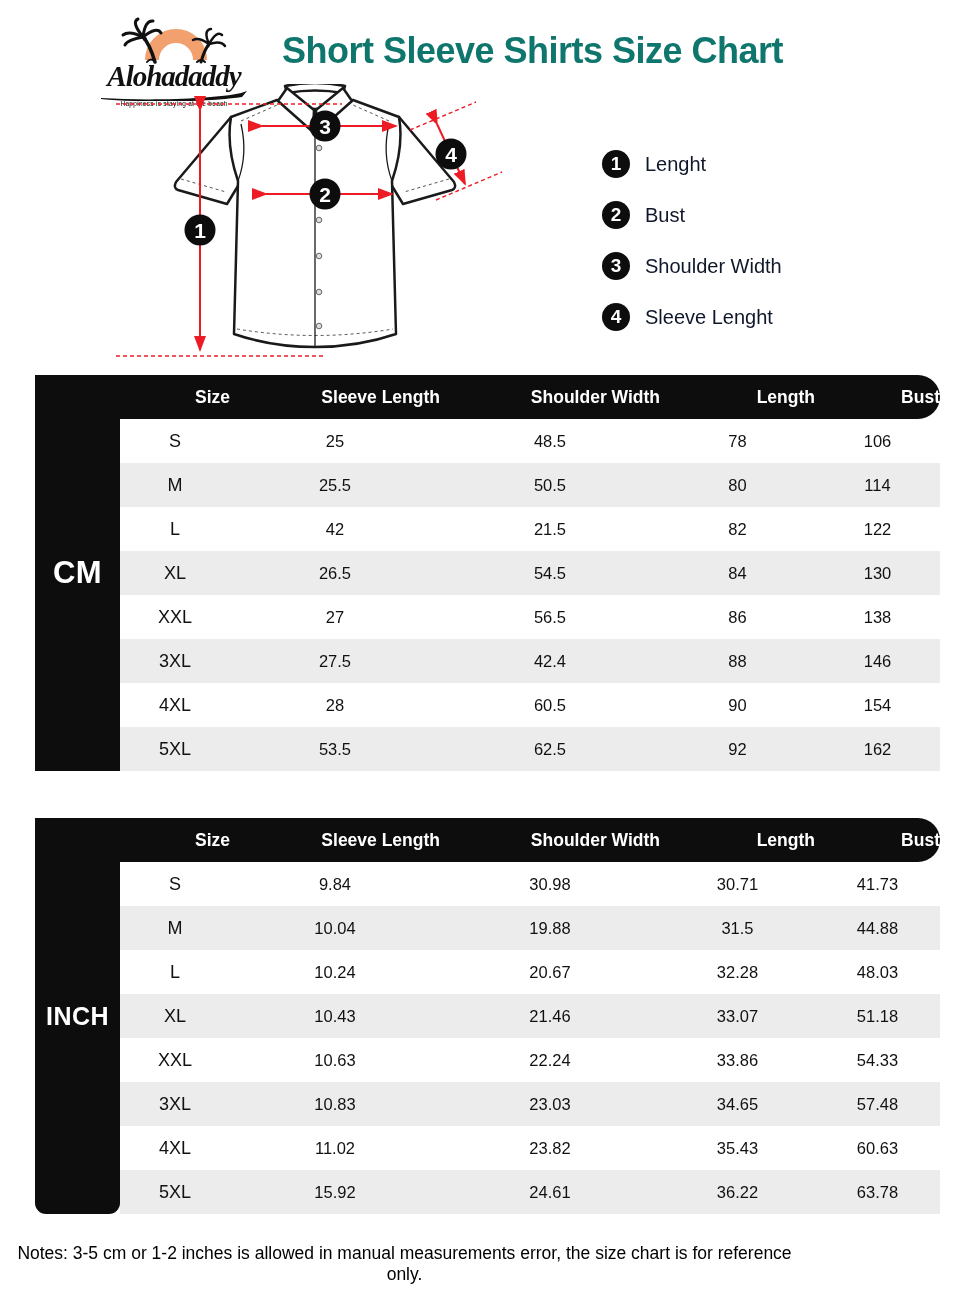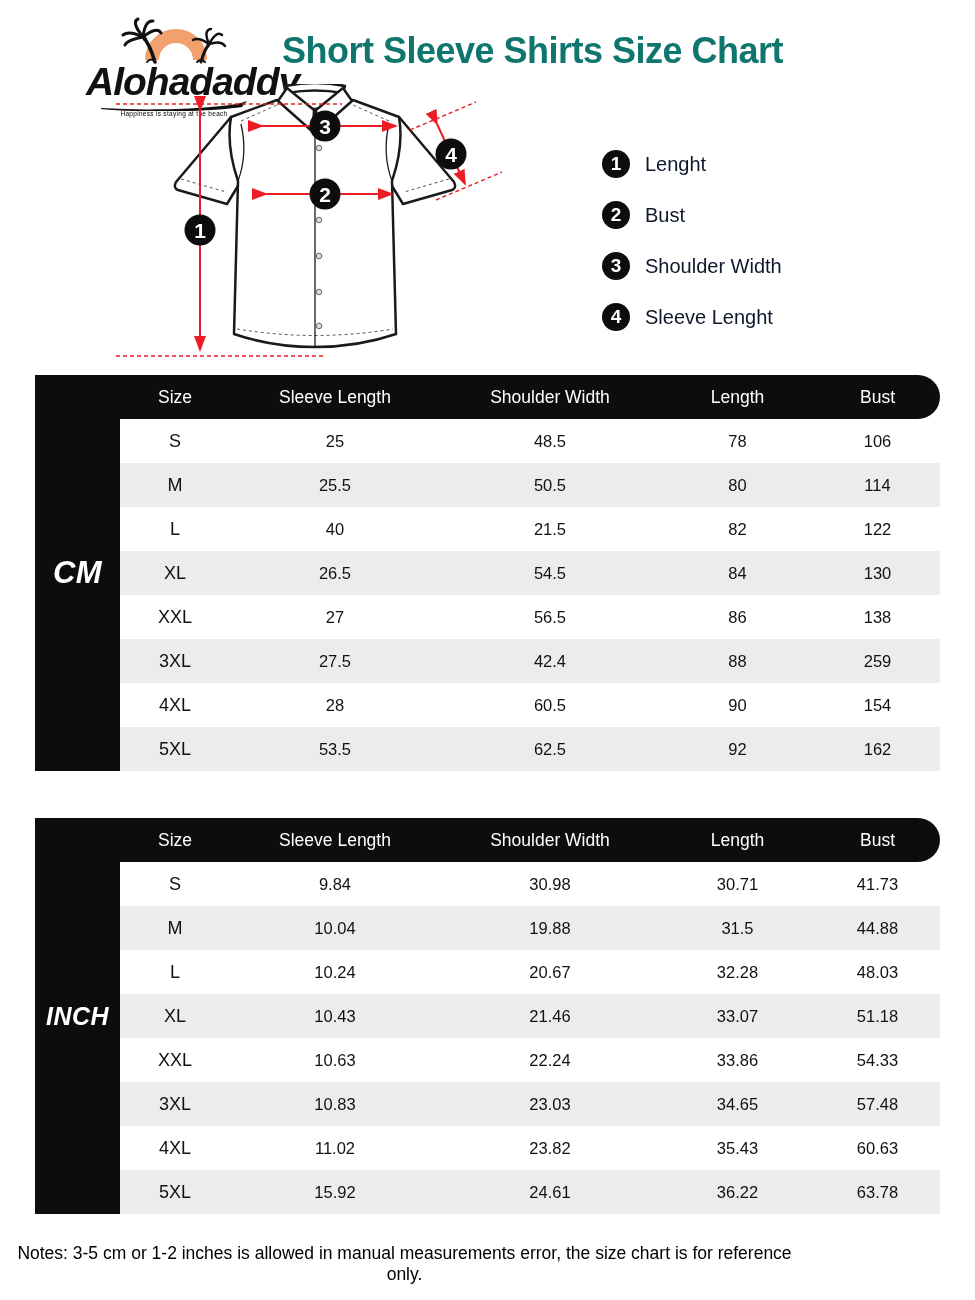--- a/index.html
+++ b/index.html
@@ -2,22 +2,22 @@
 <html><head>
 <meta charset="utf-8">
 <style>
   * { margin:0; padding:0; box-sizing:border-box; }
   html,body { width:975px; height:1300px; background:#fff; }
   body { font-family:"Liberation Sans","DejaVu Sans",sans-serif; position:relative; color:#111; }
 
   
   .logo { position:absolute; left:86px; top:12px; width:176px; text-align:center; }
   .logo-art { height:52px; }
-  .logo-name { font-family:Liberation Sans, sans-serif; font-style:italic; font-weight:700;
-               font-size:39px; line-height:1; margin-top:-6px; letter-spacing:-1px; }
+  .logo-name { font-family:Liberation Serif, serif; font-style:italic; font-weight:700;
+               font-size:29px; line-height:1; margin-top:-6px; letter-spacing:-1px; }
   .logo-swash { display:block; margin:0 auto; }
   .logo-tagline { font-size:6.5px; letter-spacing:0.3px; margin-top:-1px; color:#000; }
 
   
   .title { position:absolute; left:240px; top:30px; width:585px; text-align:center;
            font-size:36px; font-weight:700; letter-spacing:-0.5px; color:#0f766e; }
 
   
   .diagram { position:absolute; left:0; top:84px; width:975px; height:292px; }
   .shirt-svg { position:absolute; left:110px; top:0; }
@@ -26,25 +26,25 @@
   .badge { width:28px; height:28px; border-radius:50%; background:#0d0d0d; color:#fff;
            font-weight:700; font-size:19px; display:flex; align-items:center; justify-content:center; }
   .legend-label { font-size:20px; color:#0f172a; }
 
   
   .size-table { position:absolute; left:35px; width:905px; height:396px; }
   #table-cm   { top:375px; }
   #table-inch { top:818px; }
   .t-side { position:absolute; left:0; top:0; bottom:0; width:85px; background:#0d0d0d;
             color:#fff; font-weight:700; display:flex; align-items:center; justify-content:center;
-            font-size:31px; letter-spacing:0.5px; z-index:1;font-style:italic; }
-  .t-side.long { font-size:25px; }
+            font-size:31px; letter-spacing:0.5px; z-index:1; }
+  .t-side.long { font-size:25px;border-radius:11px; }
   .t-header { position:relative; height:44px; background:#0d0d0d; border-radius:0 22px 22px 0;
               display:grid; grid-template-columns:110px 210px 220px 155px 125px; padding-left:85px;
-              align-items:center; color:#fff; font-weight:400; font-size:17.5px; text-align:center; z-index:2; }
+              align-items:center; color:#fff; font-weight:700; font-size:17.5px; text-align:right; z-index:2; }
   .t-body { margin-left:85px; }
   .trow { display:grid; grid-template-columns:110px 210px 220px 155px 125px; height:44px;
           align-items:center; text-align:center; font-size:16.5px; background:#fff; }
   .trow.alt { background:#ececec; }
   .tcell.size-cell { font-size:18px; }
 
   
   .notes { position:absolute; left:0; top:1243px; width:809px; text-align:center;
            font-size:17.5px; color:#000; }
 </style>
@@ -183,21 +183,21 @@
       </div>
       <div class="trow alt">
         <div class="tcell size-cell">M</div>
         <div class="tcell">25.5</div>
         <div class="tcell">50.5</div>
         <div class="tcell">80</div>
         <div class="tcell">114</div>
       </div>
       <div class="trow">
         <div class="tcell size-cell">L</div>
-        <div class="tcell">40</div>
+        <div class="tcell">42</div>
         <div class="tcell">21.5</div>
         <div class="tcell">82</div>
         <div class="tcell">122</div>
       </div>
       <div class="trow alt">
         <div class="tcell size-cell">XL</div>
         <div class="tcell">26.5</div>
         <div class="tcell">54.5</div>
         <div class="tcell">84</div>
         <div class="tcell">130</div>
@@ -207,21 +207,21 @@
         <div class="tcell">27</div>
         <div class="tcell">56.5</div>
         <div class="tcell">86</div>
         <div class="tcell">138</div>
       </div>
       <div class="trow alt">
         <div class="tcell size-cell">3XL</div>
         <div class="tcell">27.5</div>
         <div class="tcell">42.4</div>
         <div class="tcell">88</div>
-        <div class="tcell">259</div>
+        <div class="tcell">146</div>
       </div>
       <div class="trow">
         <div class="tcell size-cell">4XL</div>
         <div class="tcell">28</div>
         <div class="tcell">60.5</div>
         <div class="tcell">90</div>
         <div class="tcell">154</div>
       </div>
       <div class="trow alt">
         <div class="tcell size-cell">5XL</div>

